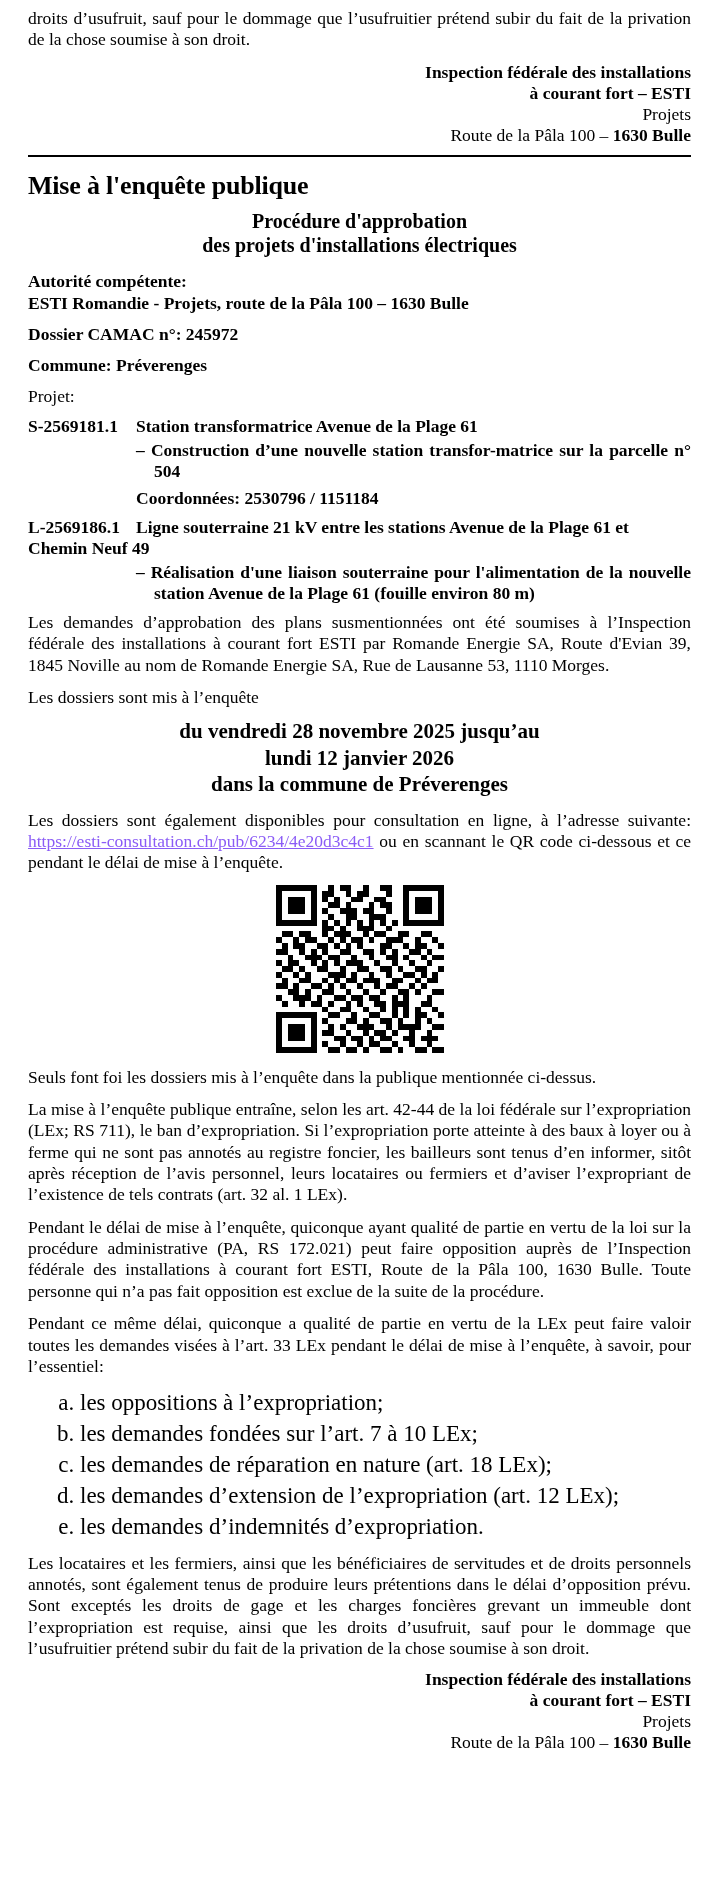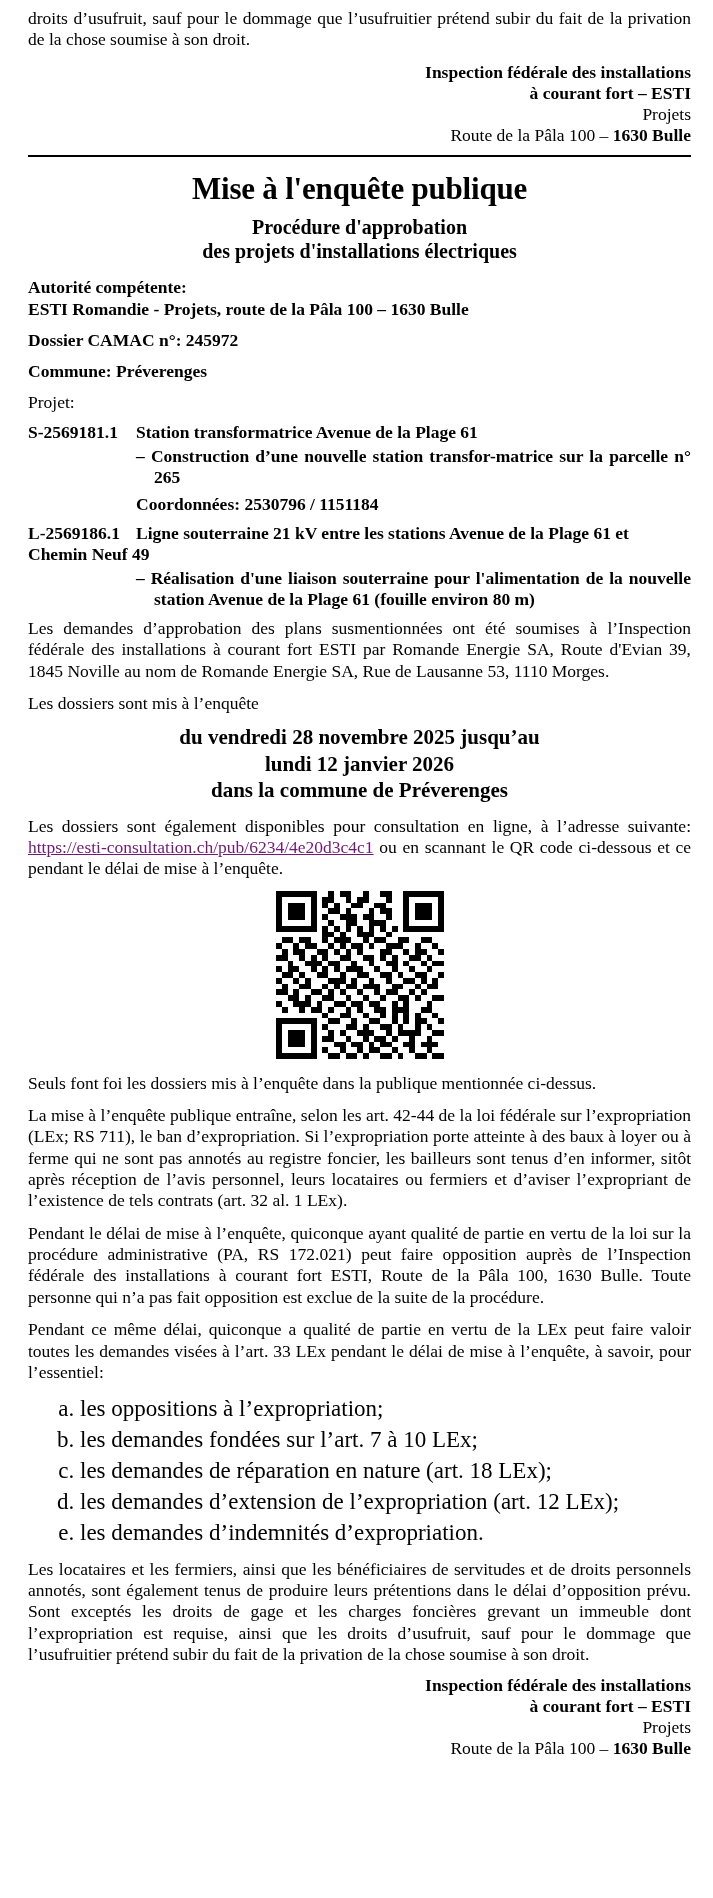--- a/index.html
+++ b/index.html
@@ -32,23 +32,23 @@
     line-height: 1.2;
     margin-top: 10px;
   }
   .signature .b { font-weight: bold; }
   .rule {
     border: 0;
     border-top: 2px solid #000;
     margin: 9px 0 0 0;
   }
   .title-main {
-    text-align: center;
-    font-weight: bold;
-    font-size: 31px;
+    text-align: left;
+    font-weight: bold;
+    font-size: 26px;
     letter-spacing: -0.2px;
     margin: 14px 0 8px 0;
   }
   .title-sub {
     text-align: center;
     font-weight: bold;
     font-size: 20px;
     line-height: 1.22;
     margin: 0 0 14px 0;
   }
@@ -88,21 +88,21 @@
     font-weight: bold;
   }
   .dates {
     text-align: center;
     font-weight: bold;
     font-size: 21px;
     line-height: 1.26;
     margin: 10px 0 12px 0;
   }
   .link {
-    color: #701a75;
+    color: #8b5cf6;
     text-decoration: underline;
   }
   .qr-wrap {
     display: flex;
     justify-content: center;
     margin: 10px 0 14px 0;
   }
   .qr {
     width: 168px;
     height: 168px;
@@ -151,21 +151,21 @@
   <div class="field">
     <span class="lbl">Commune: </span><span class="val">Préverenges</span>
   </div>
 
   <div class="projet-label">Projet:</div>
 
   <div class="item">
     <div class="item-head">
       <span class="ref">S-2569181.1</span><span>Station transformatrice Avenue de la Plage 61</span>
     </div>
-    <div class="item-body">– Construction d’une nouvelle station transfor-matrice sur la parcelle n° 265</div>
+    <div class="item-body">– Construction d’une nouvelle station transfor-matrice sur la parcelle n° 504</div>
     <div class="item-coord">Coordonnées: 2530796 / 1151184</div>
   </div>
 
   <div class="item">
     <div class="item-head">
       <span class="ref">L-2569186.1</span><span>Ligne souterraine 21 kV entre les stations Avenue de la Plage 61 et Chemin Neuf 49</span>
     </div>
     <div class="item-body">– Réalisation d'une liaison souterraine pour l'alimentation de la nouvelle station Avenue de la Plage 61 (fouille environ 80 m)</div>
   </div>
 

